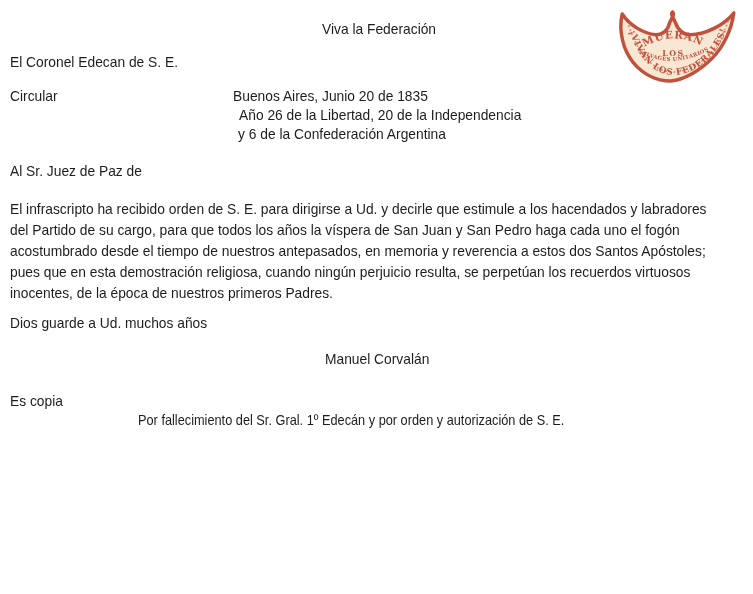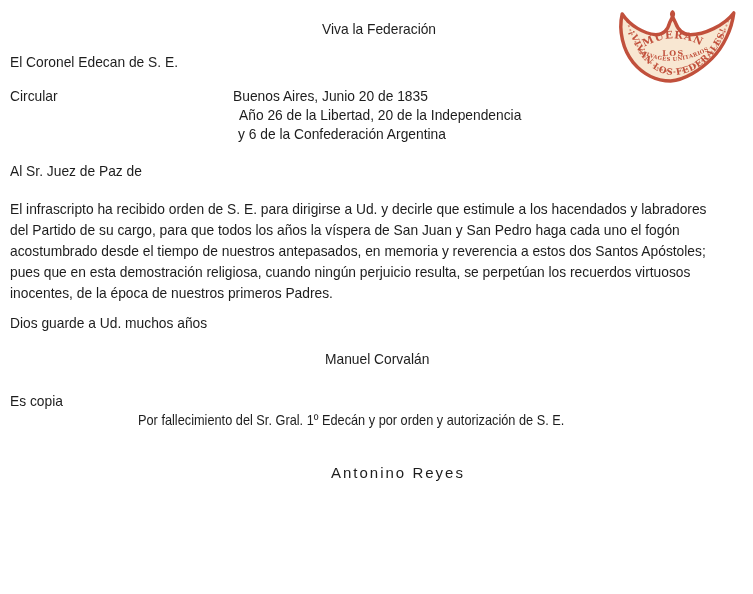--- a/index.html
+++ b/index.html
@@ -79,15 +79,14 @@
   <div class="t body-line" style="left:10px; top:282px;">inocentes, de la época de nuestros primeros Padres.</div>
 
   <div class="t" style="left:10px; top:313px;">Dios guarde a Ud. muchos años</div>
 
   <div class="t" style="left:325px; top:349px;">Manuel Corvalán</div>
 
   <div class="t" style="left:10px; top:391px;">Es copia</div>
 
   <div class="t auth" style="left:138px; top:410px;">Por fallecimiento del Sr. Gral. 1º Edecán y por orden y autorización de S. E.</div>
 
-  <div class="t sig2" style="left:331px; top:463px;">Antonino Reyes</div>
 
 </div>
 
 </body></html>

